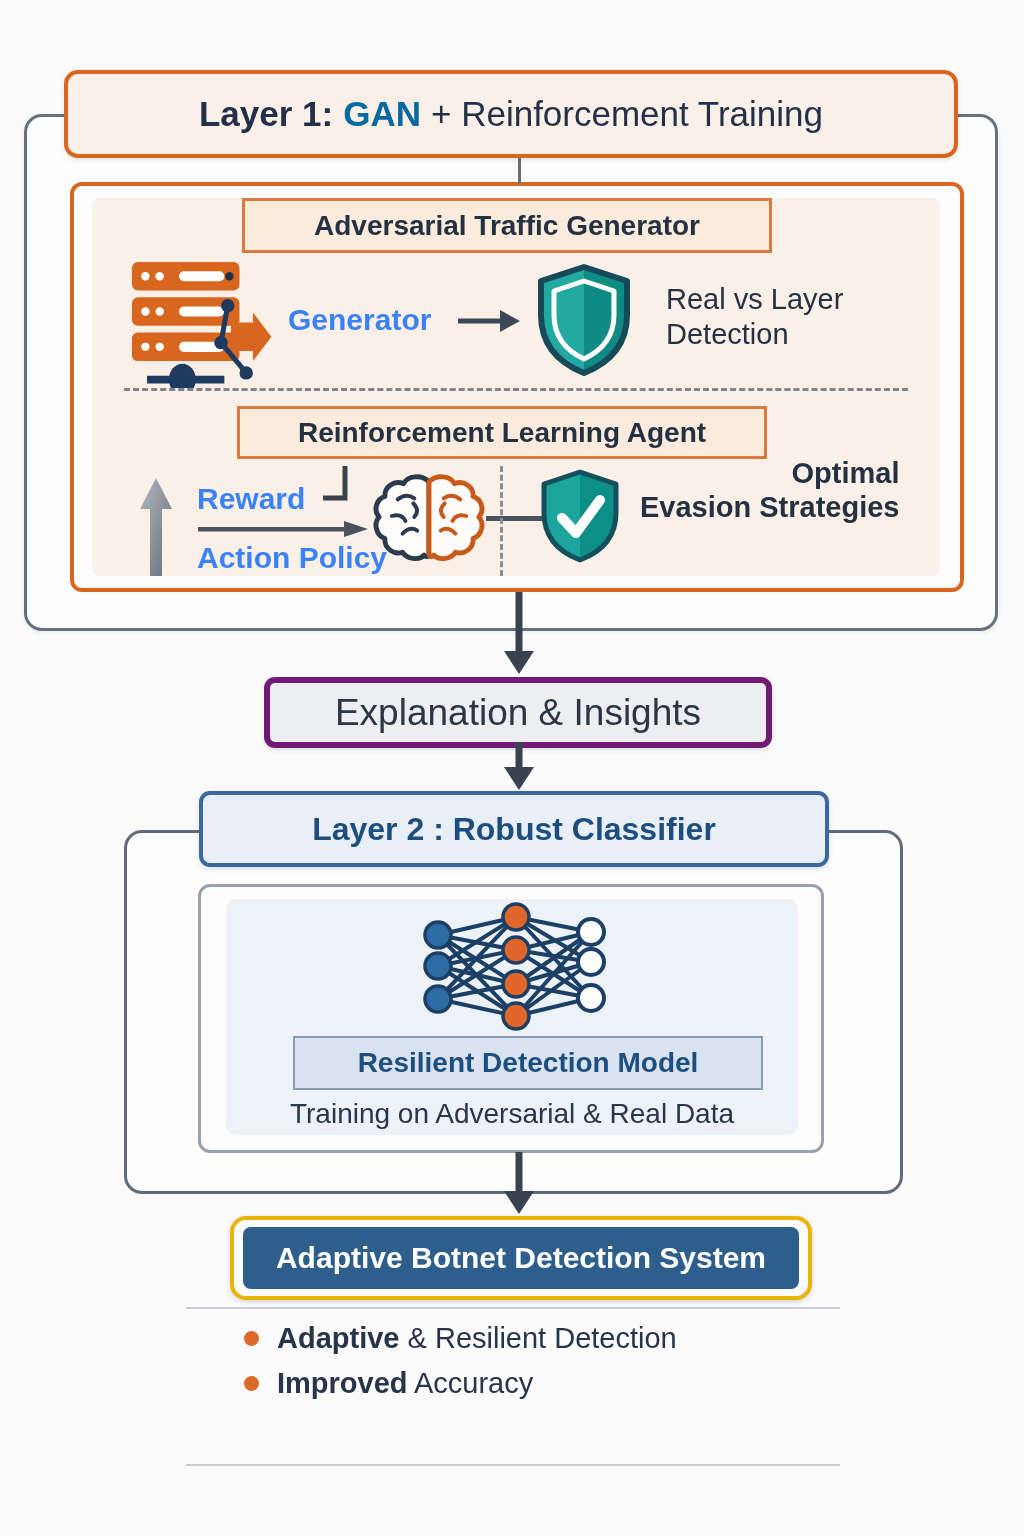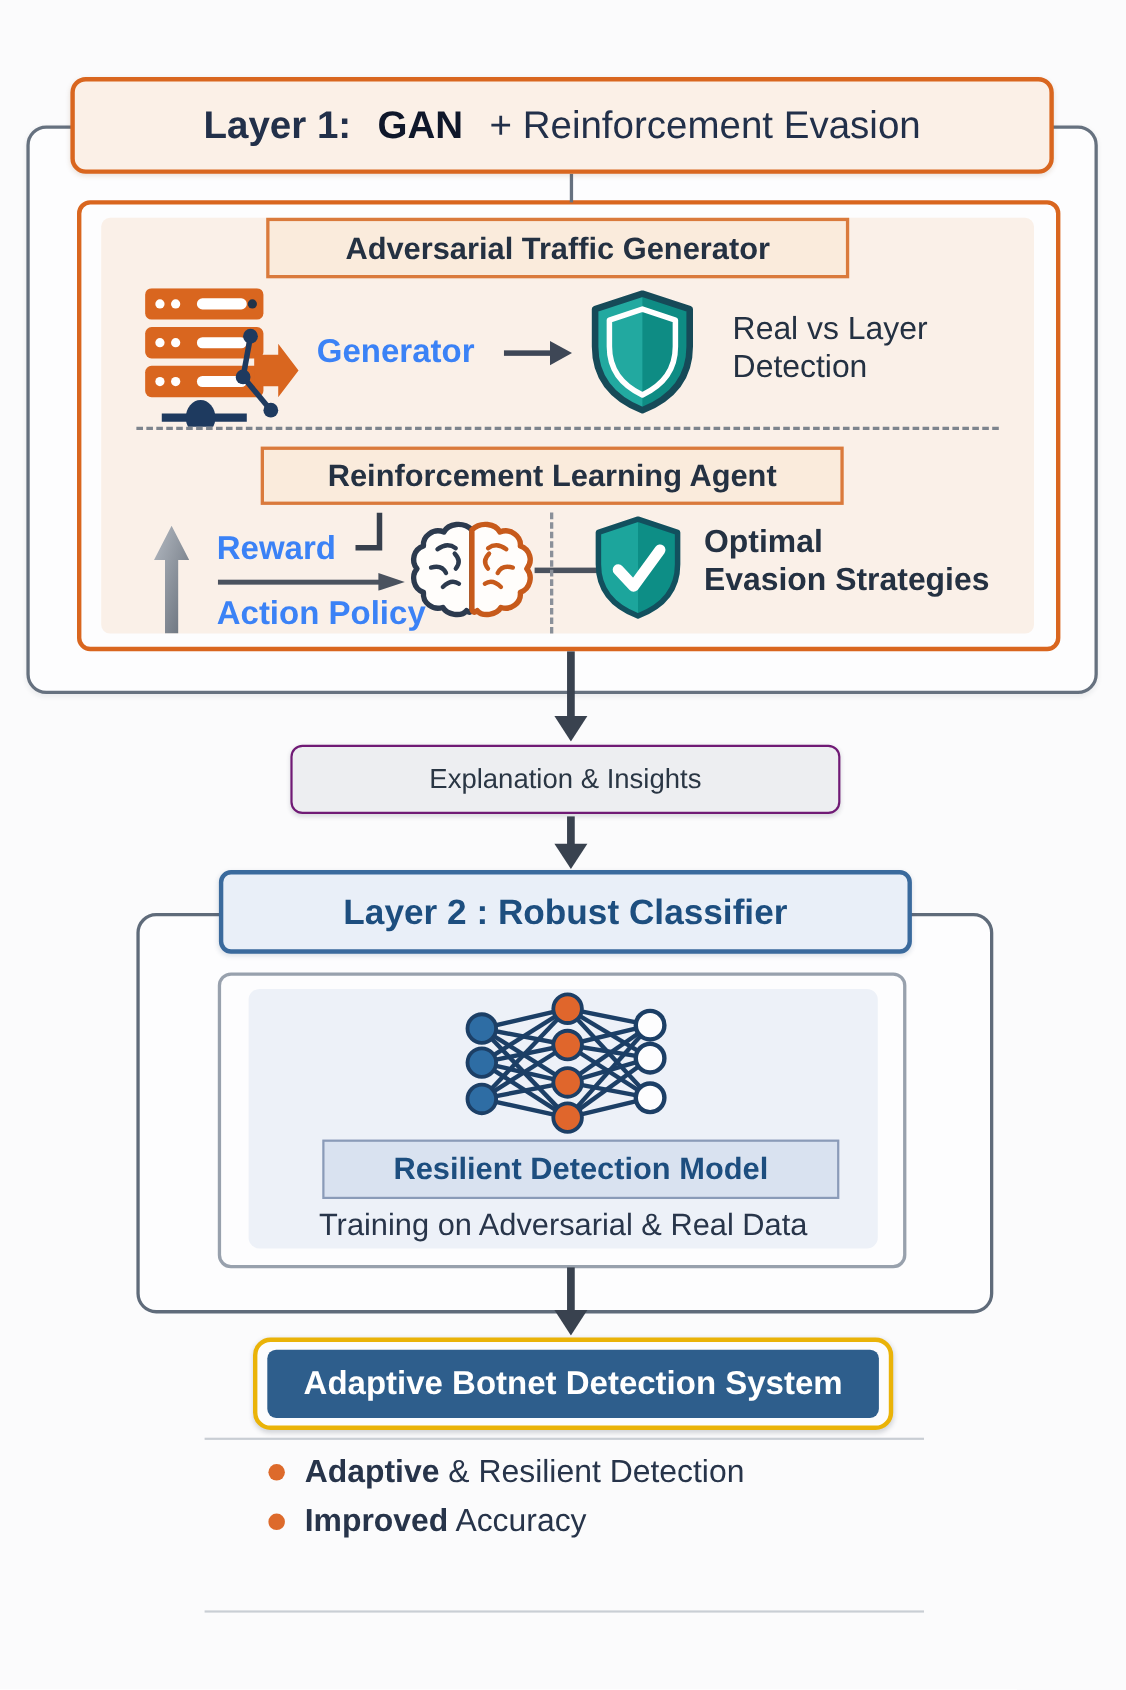--- a/index.html
+++ b/index.html
@@ -6,37 +6,37 @@
   #canvas{
     position:relative;width:1024px;height:1536px;margin:0 auto;
     background:#fbfbfc;overflow:hidden;
     font-family:"Liberation Sans", sans-serif;color:#243142;
   }
   .abs{position:absolute;}
   
   .l1-outer{left:24px;top:114px;width:968px;height:511px;border:3px solid #66717f;border-radius:18px;background:#fdfdfe;box-shadow:0 2px 5px rgba(40,50,70,.08);}
   .l1-header{left:64px;top:70px;width:886px;height:80px;border:4px solid #d9661f;border-radius:14px;background:#fbf0e7;box-shadow:0 2px 5px rgba(120,70,20,.15);display:flex;align-items:center;justify-content:center;font-size:35px;z-index:5;}
   .l1-header .t-bold{font-weight:700;color:#22304a;}
-  .l1-header .t-orange{font-weight:700;color:#0f172a;margin:0 24px;}
+  .l1-header .t-orange{font-weight:700;color:#0369a1;margin:0 10px;}
   .l1-header .t-reg{font-weight:400;color:#22304a;}
   .conn-v{left:518px;top:158px;width:3px;height:26px;background:#66717f;z-index:4;}
   .l1-inner{left:70px;top:182px;width:886px;height:402px;border:4px solid #d9661f;border-radius:12px;background:#fdfdfe;z-index:2;}
   .l1-panel{left:92px;top:198px;width:848px;height:378px;background:#faf0e8;border-radius:8px;z-index:2;}
   .sec-title{border:3px solid #da7a3c;background:#faebdc;display:flex;align-items:center;justify-content:center;font-weight:700;font-size:28px;color:#243142;z-index:3;}
   .atg-title{left:242px;top:198px;width:524px;height:49px;}
   .rl-title{left:237px;top:406px;width:524px;height:47px;}
   .big-label{font-weight:700;font-size:30px;color:#3b82f6;z-index:3;}
   .two-line{font-size:29px;line-height:35px;color:#243142;z-index:3;}
   .semi{font-weight:600;}
   .dash-h{left:124px;top:388px;width:784px;border-top:3px dashed #7d848d;z-index:3;}
   .dash-v{left:500px;top:466px;height:110px;border-left:3px dashed #8a9099;z-index:3;}
   .conn-brain{left:486px;top:516px;width:58px;height:5px;background:#4a525e;z-index:3;}
   .icon{z-index:3;}
   
-  .expl-box{left:264px;top:677px;width:496px;height:59px;border:2px solid #701a75;border-radius:11px;background:#edeef1;display:flex;align-items:center;justify-content:center;font-size:25px;color:#2a3644;box-shadow:0 2px 4px rgba(40,50,70,.15);z-index:4;}
+  .expl-box{left:264px;top:677px;width:496px;height:59px;border:6px solid #701a75;border-radius:11px;background:#edeef1;display:flex;align-items:center;justify-content:center;font-size:37px;color:#2a3644;box-shadow:0 2px 4px rgba(40,50,70,.15);z-index:4;}
   
   .l2-header{left:199px;top:791px;width:622px;height:68px;border:4px solid #3a6a9d;border-radius:11px;background:#e9eff8;display:flex;align-items:center;justify-content:center;font-weight:700;font-size:32px;color:#1d4e7f;box-shadow:0 2px 5px rgba(30,60,100,.15);z-index:5;}
   .l2-outer{left:124px;top:830px;width:773px;height:358px;border:3px solid #5f6b7a;border-radius:18px;background:#fdfdfe;z-index:2;}
   .l2-inner{left:198px;top:884px;width:620px;height:263px;border:3px solid #98a1ad;border-radius:12px;background:#fdfdfe;z-index:3;}
   .l2-panel{left:226px;top:899px;width:572px;height:236px;background:#edf1f8;border-radius:10px;z-index:3;}
   .rdm-box{left:277px;top:1036px;width:466px;height:50px;border:2px solid #8a9bb8;background:#d9e2f0;display:flex;align-items:center;justify-content:center;font-weight:700;font-size:28px;color:#1d4e7f;z-index:4;margin-left:16px;}
   .training{left:226px;top:1098px;width:572px;text-align:center;font-size:28px;color:#28354a;z-index:4;}
   
   .out-box{left:230px;top:1216px;width:556px;height:62px;border:4px solid #eab308;border-radius:16px;background:#fcfcfd;padding:7px 9px;box-shadow:0 2px 5px rgba(40,50,70,.2);z-index:4;}
   .out-box-inner{width:100%;height:100%;background:#2e5e8c;border-radius:8px;display:flex;align-items:center;justify-content:center;font-weight:700;font-size:30px;color:#ffffff;}
@@ -50,21 +50,21 @@
 </head>
 <body>
 
 <div id="canvas">
 
   <div class="abs l1-outer"></div>
 
   <div class="abs l1-header">
     <span class="t-bold">Layer 1:</span>
     <span class="t-orange">GAN</span>
-    <span class="t-reg">+ Reinforcement Evasion</span>
+    <span class="t-reg">+ Reinforcement Training</span>
   </div>
   <div class="abs conn-v"></div>
 
   <div class="abs l1-inner"></div>
   <div class="abs l1-panel"></div>
 
   <div class="abs sec-title atg-title">
     <span>Adversarial Traffic Generator</span>
   </div>
 
@@ -167,21 +167,21 @@
   <div class="abs conn-brain"></div>
   <div class="abs dash-v"></div>
 
   <svg class="abs icon" style="left:534px;top:468px;" width="92" height="96" viewBox="0 0 92 96">
     <path d="M46,4 L82,16 V45 C82,70 67,84 46,92 C25,84 10,70 10,45 V16 Z" fill="#1ca59c"></path>
     <path d="M46,4 L82,16 V45 C82,70 67,84 46,92 Z" fill="#0d8e86"></path>
     <path d="M46,4 L82,16 V45 C82,70 67,84 46,92 C25,84 10,70 10,45 V16 Z" fill="none" stroke="#12505e" stroke-width="5" stroke-linejoin="round"></path>
     <path d="M28,50 L42,65 L66,32" fill="none" stroke="#ffffff" stroke-width="10" stroke-linecap="round" stroke-linejoin="round"></path>
   </svg>
 
-  <div class="abs two-line semi" style="left:640px;top:476px;line-height:34px;">
+  <div class="abs two-line semi" style="left:640px;top:456px;line-height:34px;text-align:right;">
     <div>Optimal</div>
     <div>Evasion Strategies</div>
   </div>
 
   <svg class="abs arrow" style="left:503px;top:592px;" width="32" height="82" viewBox="0 0 32 82">
     <rect x="12.5" y="0" width="7" height="60" fill="#39424f"></rect>
     <polygon points="1,59 31,59 16,82" fill="#39424f"></polygon>
   </svg>
 
   <div class="abs expl-box">

